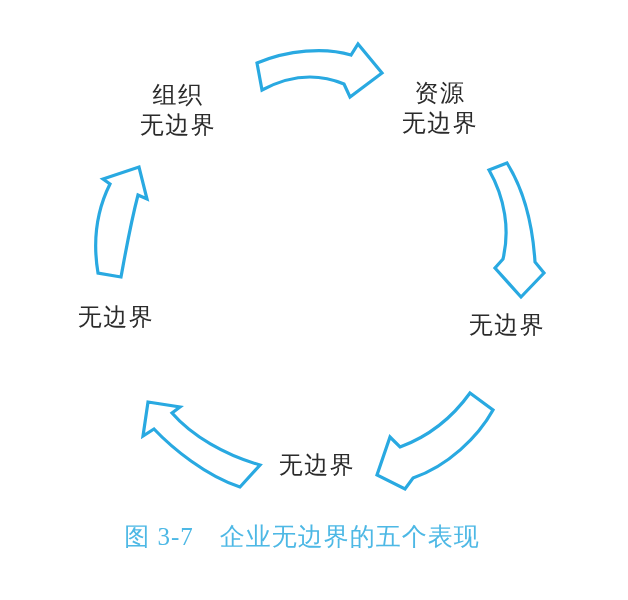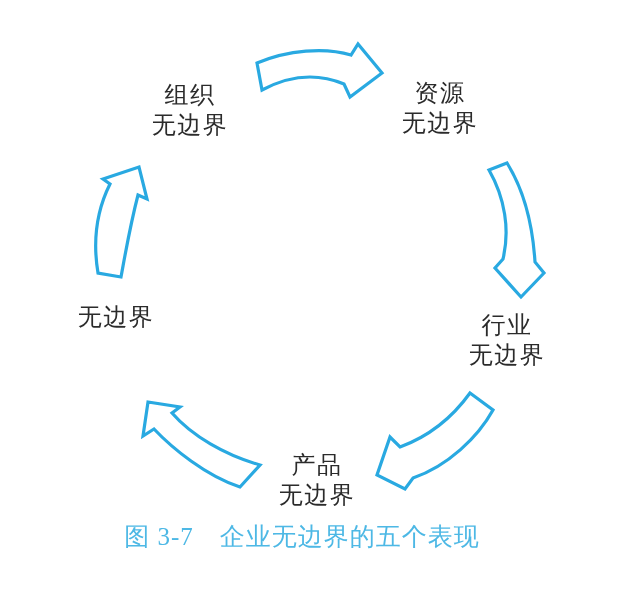--- a/index.html
+++ b/index.html
@@ -66,37 +66,35 @@
 
     <path d="M 489,170 L 507,163 C 527,195 533,230 535,262 L 544,273 L 521,297 L 495,268 L 503,259 C 510,230 505,198 489,170 Z"></path>
 
     <path d="M 470,393 L 493,410 C 478,437 448,466 413,478 L 405,489 L 377,475 L 390,437 L 400,447 C 430,436 452,418 470,393 Z"></path>
 
     <path d="M 260,465 C 225,455 192,436 172,413 L 180,407 L 148,402 L 143,436 L 154,429 C 172,448 206,476 240,487 Z"></path>
 
     <path d="M 98,273 C 93,243 96,212 110,184 L 103,179 L 139,167 L 147,199 L 138,195 C 130,226 126,250 121,277 Z"></path>
   </svg>
 
-  <div class="node" style="left:120px; top:80px;">
+  <div class="node" style="left:108px; top:80px;">
     <div>组织</div>
     <div>无边界</div>
   </div>
 
   <div class="node" style="left:370px; top:78px;">
     <div>资源</div>
     <div>无边界</div>
   </div>
 
   <div class="node" style="left:437px; top:310px;">
-    <div>行业</div>
     <div>无边界</div>
   </div>
 
   <div class="node" style="left:247px; top:450px;">
-    <div>产品</div>
     <div>无边界</div>
   </div>
 
   <div class="node" style="left:46px; top:302px;">
     <div>无边界</div>
   </div>
 
   <div class="caption">
     <span class="cap-label">图 3-7</span><span>企业无边界的五个表现</span>
   </div>

